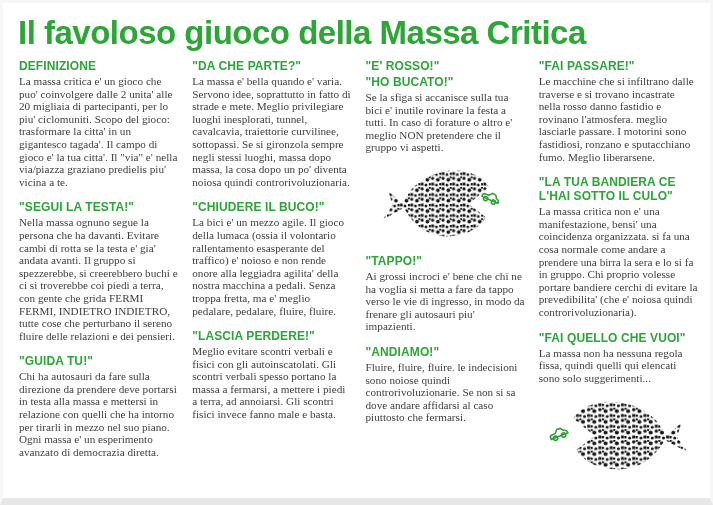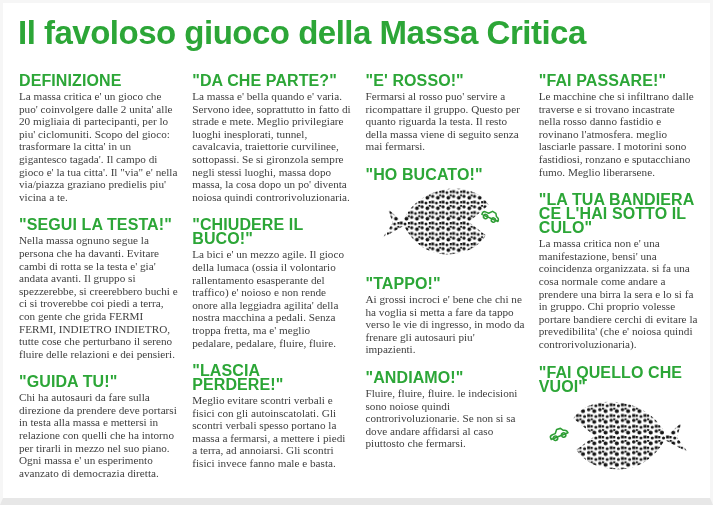--- a/index.html
+++ b/index.html
@@ -23,22 +23,22 @@
     white-space:nowrap;
   }
   .cols {
     display:grid;
     grid-template-columns:repeat(4, 1fr);
     column-gap:14px;
     padding:0 12px 0 16px;
   }
   .sec h2 {
     color:#2ca637;
-    font-size:16px; font-weight:bold;
-    margin:15px 0 2px 0; letter-spacing:0.1px;
+    font-size:12px; font-weight:bold;
+    margin:0 0 2px 0; letter-spacing:0.1px;
     line-height:14px;
   }
   .sec p {
     color:#3e3e3e;
     font-size:11.2px; line-height:12.6px;
     margin:0 0 12px 0;
     font-family:Liberation Serif, serif;
   }
   .fish {
     display:block;
@@ -82,24 +82,24 @@
       </div>
       <div class="sec">
         <h2>"LASCIA PERDERE!"</h2>
         <p>Meglio evitare scontri verbali e fisici con gli autoinscatolati. Gli scontri verbali spesso portano la massa a fermarsi, a mettere i piedi a terra, ad annoiarsi. Gli scontri fisici invece fanno male e basta.</p>
       </div>
     </div>
 
     <div class="col">
       <div class="sec">
         <h2>"E' ROSSO!"</h2>
-        <p>Fermarsi al rosso puo' servire a ricompattare il gruppo. Questo per quanto riguarda la testa. Il resto della massa viene di seguito senza mai fermarsi.</p>
       </div>
       <div class="sec">
         <h2>"HO BUCATO!"</h2>
+        <p>Se la sfiga si accanisce sulla tua bici e' inutile rovinare la festa a tutti. In caso di forature o altro e' meglio NON pretendere che il gruppo vi aspetti.</p>
       </div>
 
       <svg class="fish" width="136" height="78" viewBox="0 0 140 82" aria-hidden="true">
         <defs>
           <pattern id="mosaic1" width="11" height="11" patternUnits="userSpaceOnUse">
             <circle cx="2" cy="2" r="1.7" fill="#161616"></circle>
             <circle cx="7.5" cy="3.5" r="2" fill="#161616"></circle>
             <rect x="0.5" y="6.5" width="3" height="3" fill="#161616"></rect>
             <circle cx="6" cy="9" r="1.5" fill="#161616"></circle>
             <rect x="9" y="7" width="2" height="2.4" fill="#161616"></rect>
@@ -130,20 +130,21 @@
       <div class="sec">
         <h2>"FAI PASSARE!"</h2>
         <p>Le macchine che si infiltrano dalle traverse e si trovano incastrate nella rosso danno fastidio e rovinano l'atmosfera. meglio lasciarle passare. I motorini sono fastidiosi, ronzano e sputacchiano fumo. Meglio liberarsene.</p>
       </div>
       <div class="sec">
         <h2>"LA TUA BANDIERA CE L'HAI SOTTO IL CULO"</h2>
         <p>La massa critica non e' una manifestazione, bensi' una coincidenza organizzata. si fa una cosa normale come andare a prendere una birra la sera e lo si fa in gruppo. Chi proprio volesse portare bandiere cerchi di evitare la prevedibilita' (che e' noiosa quindi controrivoluzionaria).</p>
       </div>
       <div class="sec">
         <h2>"FAI QUELLO CHE VUOI"</h2>
+        <p>La massa non ha nessuna regola fissa, quindi quelli qui elencati sono solo suggerimenti...</p>
       </div>
 
       <svg class="fish" width="158" height="82" viewBox="0 0 160 84" aria-hidden="true">
         <defs>
           <pattern id="mosaic2" width="11" height="11" patternUnits="userSpaceOnUse">
             <circle cx="2" cy="2" r="1.7" fill="#161616"></circle>
             <circle cx="7.5" cy="3.5" r="2" fill="#161616"></circle>
             <rect x="0.5" y="6.5" width="3" height="3" fill="#161616"></rect>
             <circle cx="6" cy="9" r="1.5" fill="#161616"></circle>
             <rect x="9" y="7" width="2" height="2.4" fill="#161616"></rect>

